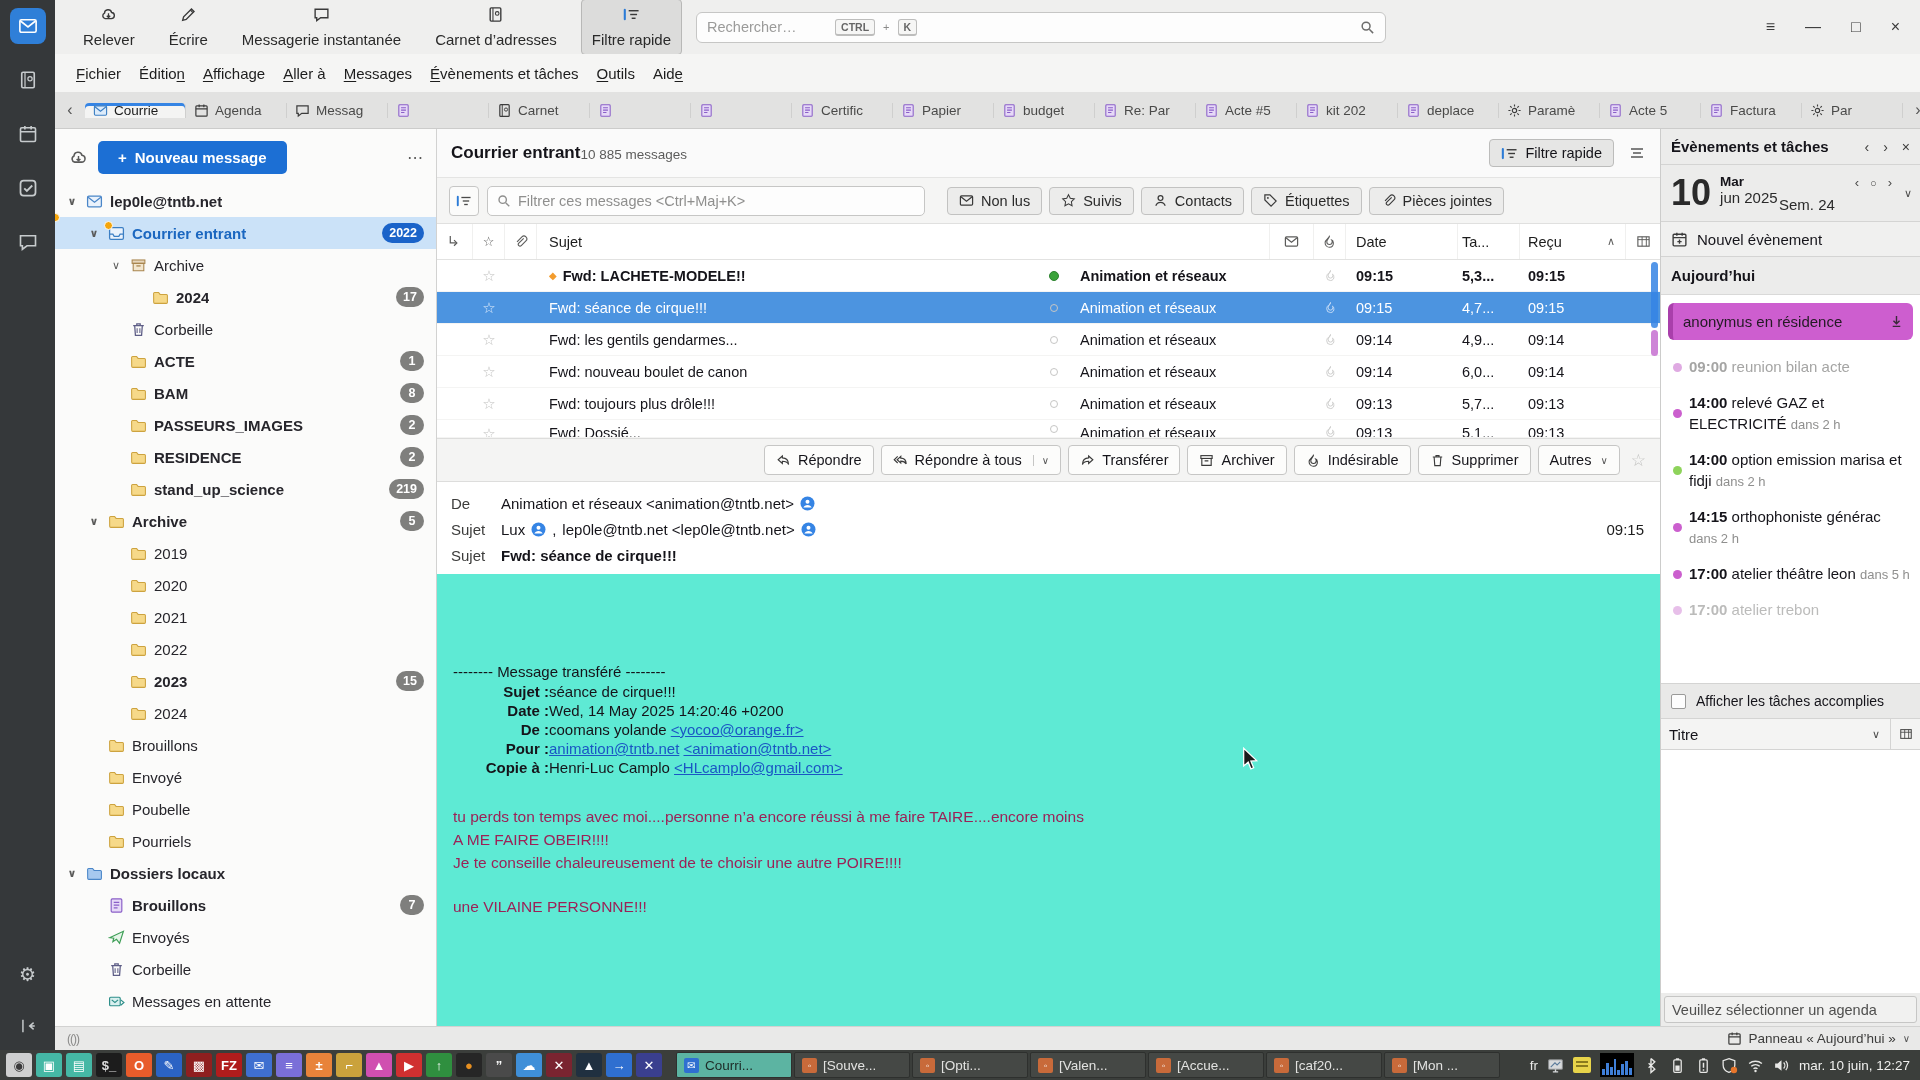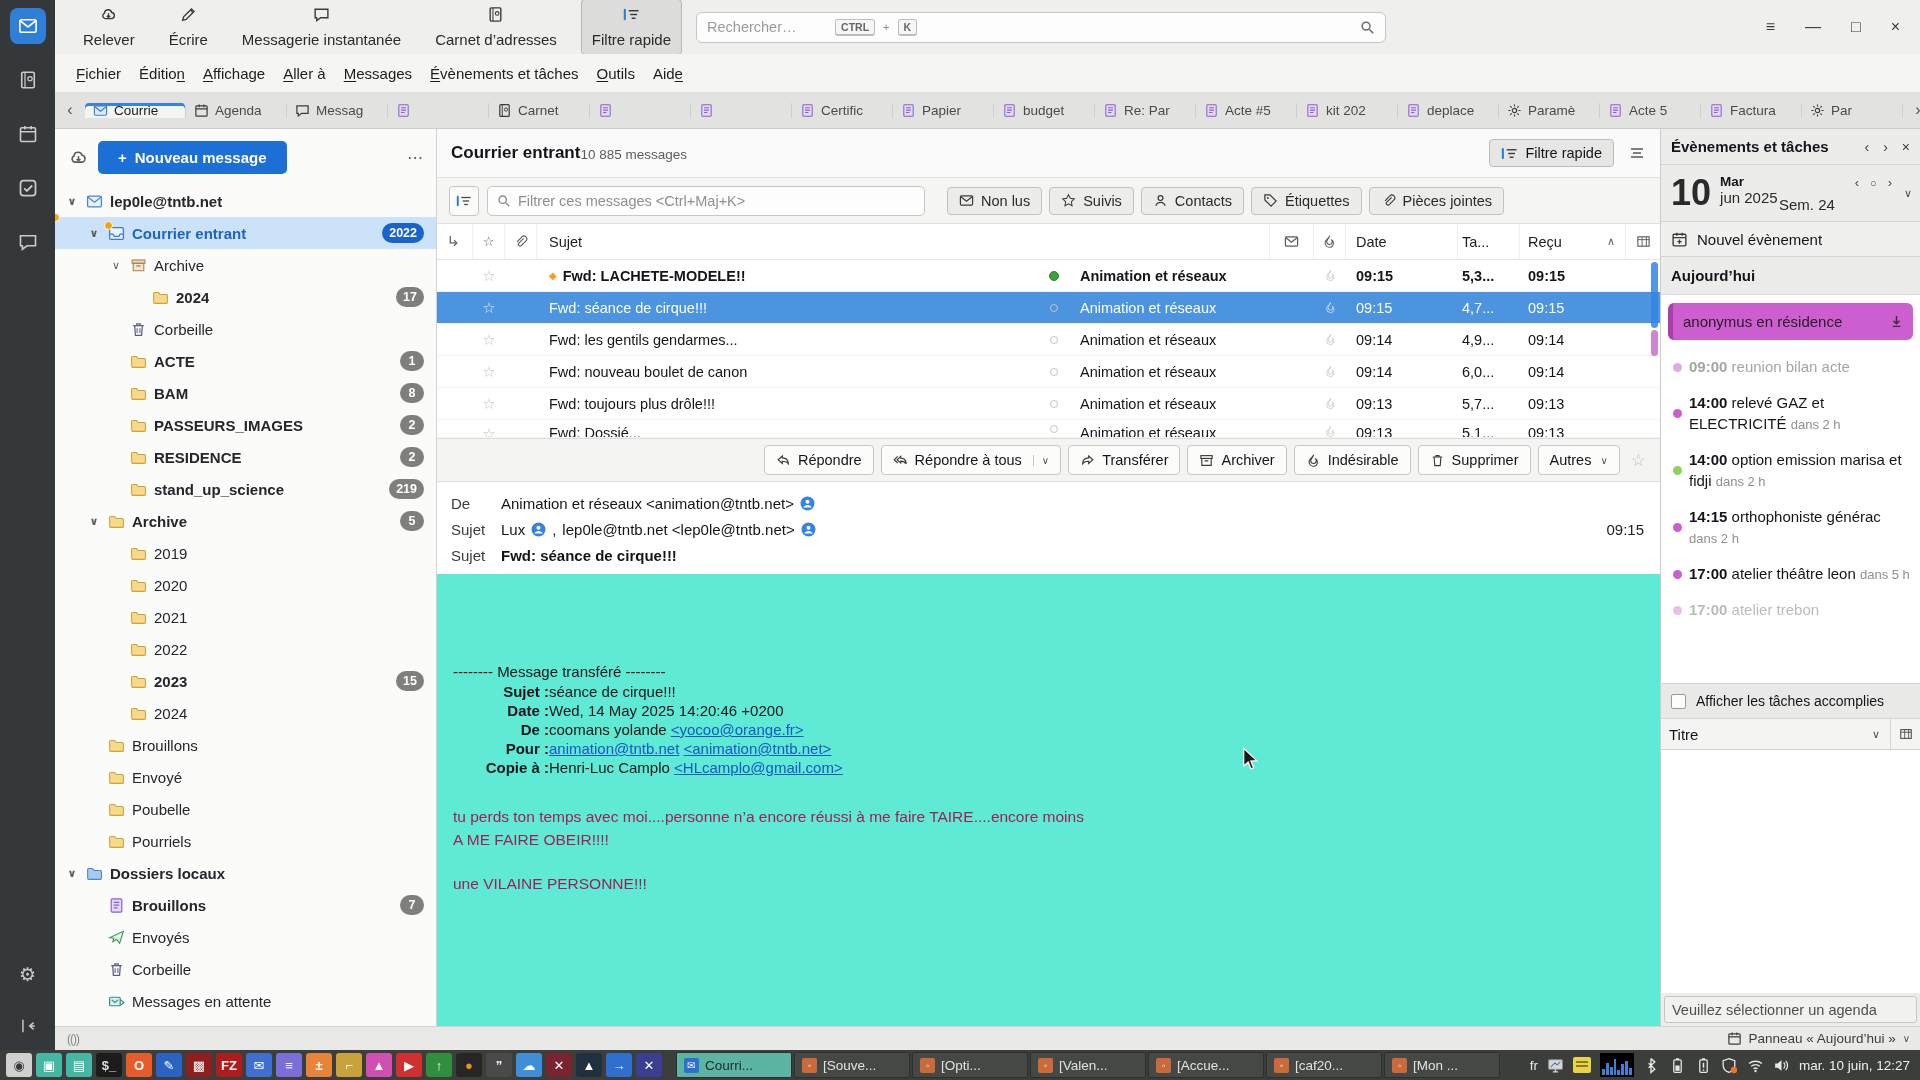--- a/index.html
+++ b/index.html
@@ -1277,20 +1277,21 @@
                 <span><a class="mlink">animation@tntb.net</a><span> </span><a class="mlink">&lt;animation@tntb.net&gt;</a></span>
               </div>
               <div class="fwd-row">
                 <span class="fwd-label">Copie à :</span>
                 <span><span>Henri-Luc Camplo </span><a class="mlink">&lt;HLcamplo@gmail.com&gt;</a></span>
               </div>
             </div>
           <div id="rant">
               <div>tu perds ton temps avec moi....personne n’a encore réussi à me faire TAIRE....encore moins</div>
               <div>A ME FAIRE OBEIR!!!!</div>
+              <div>Je te conseille chaleureusement de te choisir une autre POIRE!!!!</div>
             </div>
           <div id="rant2">une VILAINE PERSONNE!!!</div>
         </div>
       </div>
 
       <div id="todaypane">
         <div id="tp-header">
           <span id="tp-title">Évènements et tâches</span>
           <span class="right">
             <span>‹</span>

